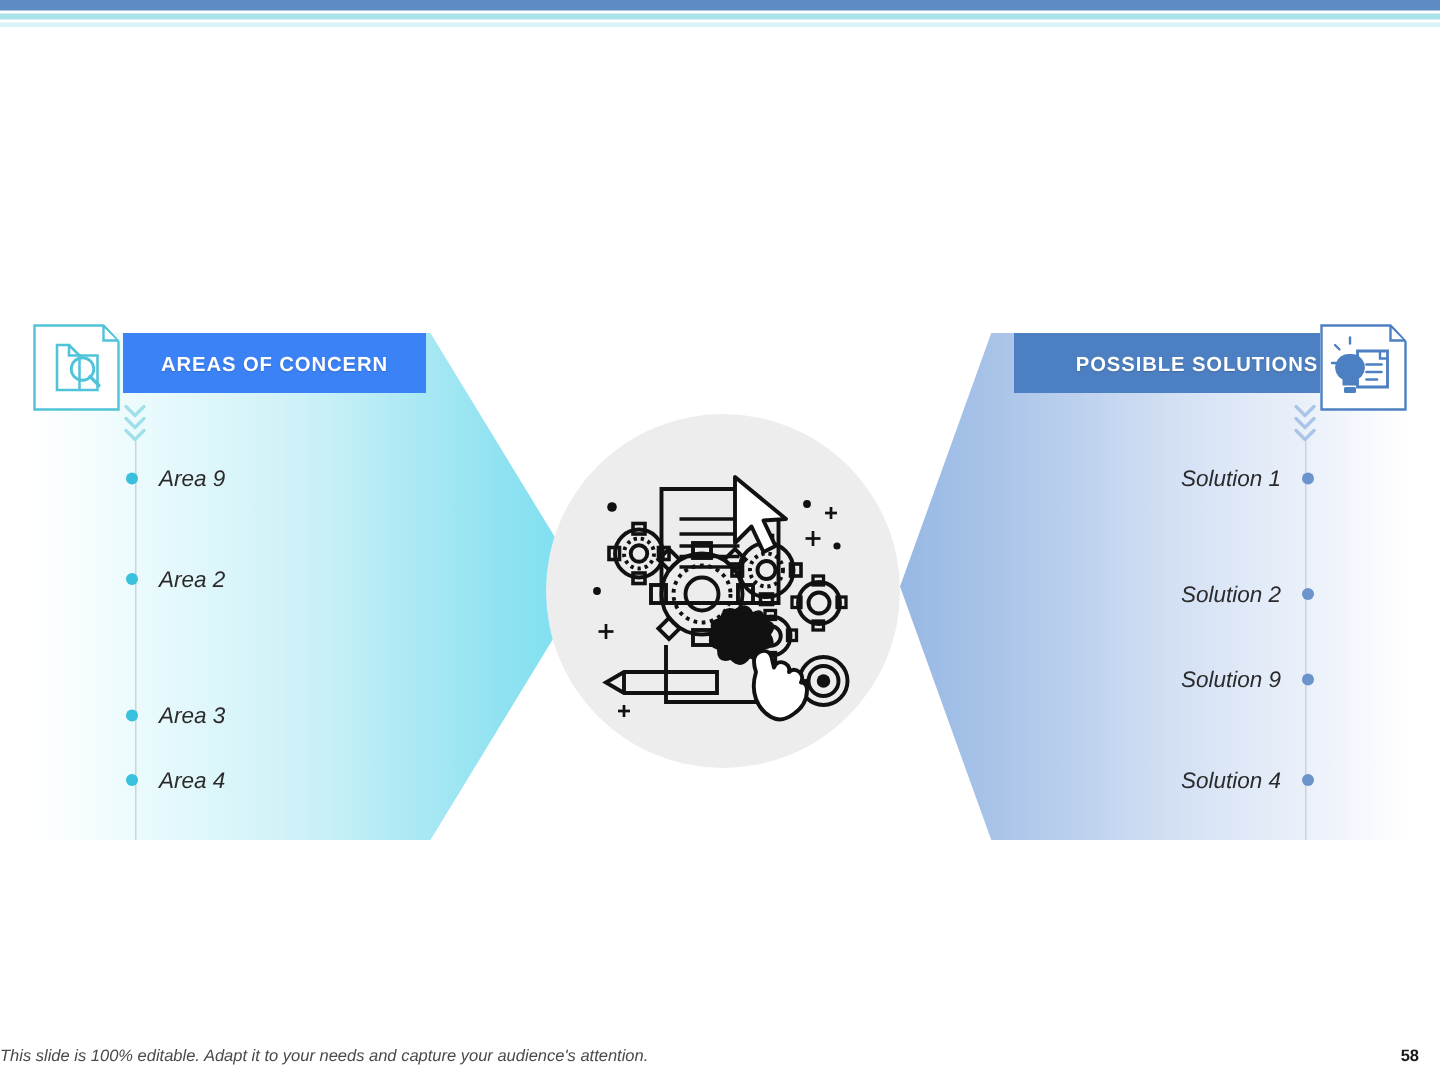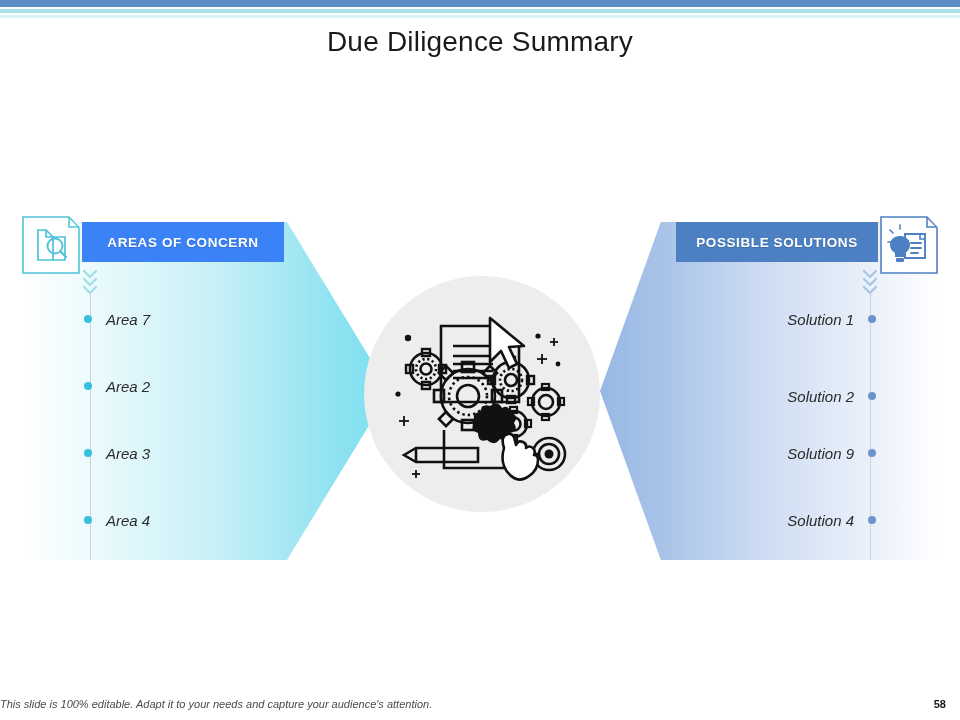--- a/index.html
+++ b/index.html
@@ -99,20 +99,21 @@
   }
   .header-left {
     left: 82px;
     width: 202px;
     background: #3b82f6;
   }
   .header-right {
     left: 676px;
     width: 202px;
     background: #4d80c2;
+    padding-left: 21px;
   }
 
   
   .icon-box {
     position: absolute;
     top: 216px;
     width: 58px; height: 58px;
     background: #ffffff;
     -webkit-clip-path: polygon(0 0, 82% 0, 100% 20%, 100% 100%, 0 100%);
     clip-path: polygon(0 0, 82% 0, 100% 20%, 100% 100%, 0 100%);
@@ -190,21 +191,20 @@
 </style>
 </head>
 <body>
 
 <div id="slide">
 
   <div class="band-blue"></div>
   <div class="band-cyan"></div>
   <div class="band-cyan2"></div>
 
-  <div class="slide-title">Due Diligence Summary</div>
 
   <div class="panel panel-left"></div>
 
   <div class="panel panel-right"></div>
 
   <div class="center-circle"></div>
   <svg class="center-art" viewBox="0 0 192 192">
     <g fill="none" stroke="#111111" stroke-width="2.6">
 
       <path d="M55 28 L112 28 L133 49 L133 104 L55 104 Z"></path>
@@ -326,27 +326,27 @@
       <path d="M2 3 L8 9 L14 3"></path>
       <path d="M2 11 L8 17 L14 11"></path>
       <path d="M2 19 L8 25 L14 19"></path>
     </g>
   </svg>
 
   <div class="rail rail-left"></div>
 
   <div class="item item-left" style="top:310px">
     <span class="dot dot-cyan"></span>
-    <span class="item-label">Area 7</span>
+    <span class="item-label">Area 9</span>
   </div>
   <div class="item item-left" style="top:377px">
     <span class="dot dot-cyan"></span>
     <span class="item-label">Area 2</span>
   </div>
-  <div class="item item-left" style="top:444px">
+  <div class="item item-left" style="top:468px">
     <span class="dot dot-cyan"></span>
     <span class="item-label">Area 3</span>
   </div>
   <div class="item item-left" style="top:511px">
     <span class="dot dot-cyan"></span>
     <span class="item-label">Area 4</span>
   </div>
 
   <div class="header-bar header-right">
     <span>POSSIBLE SOLUTIONS</span>

